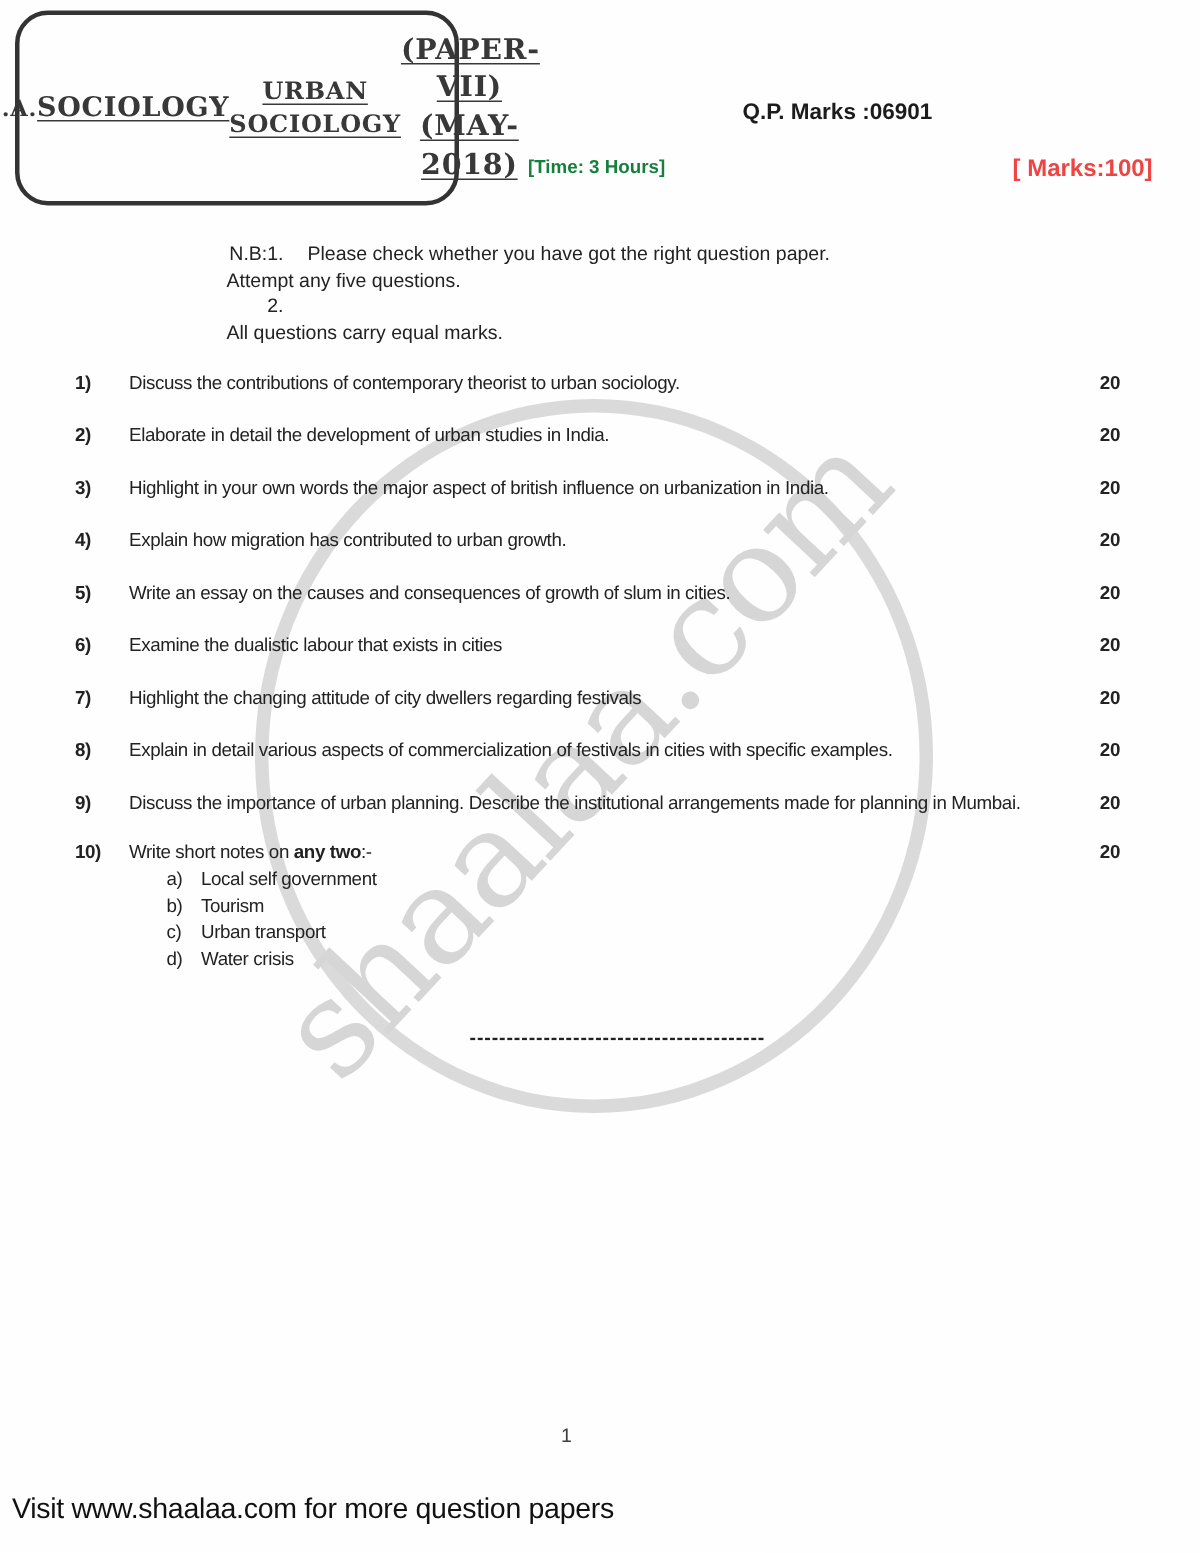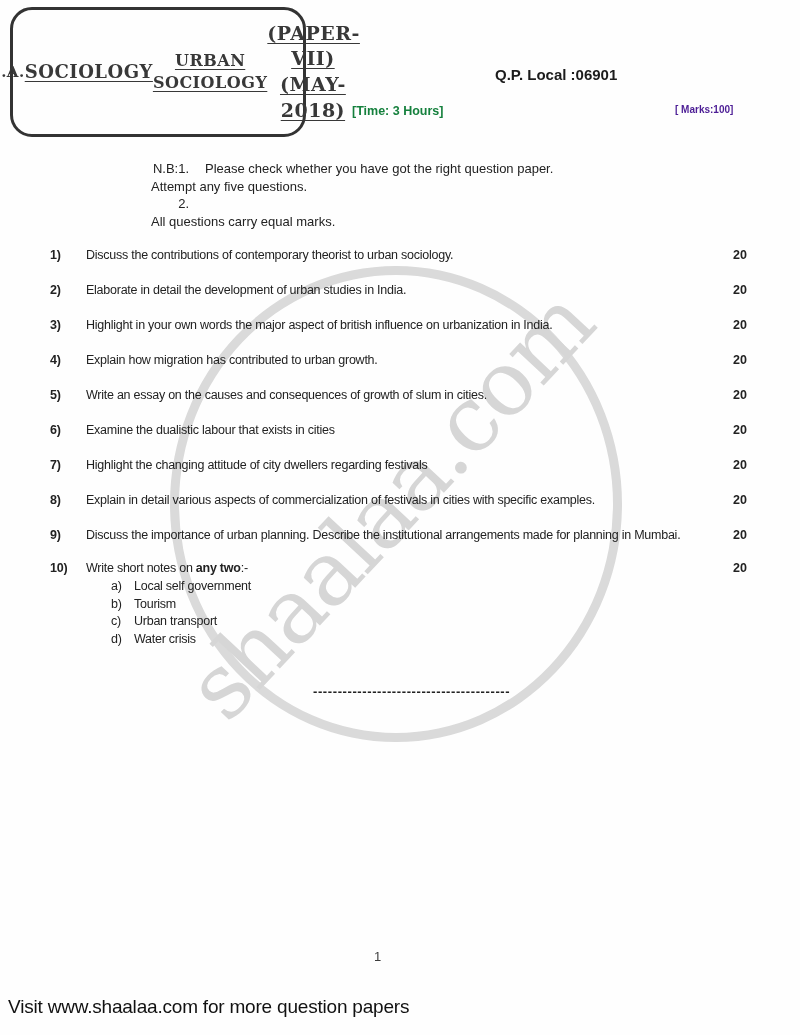--- a/index.html
+++ b/index.html
@@ -28,21 +28,21 @@
   }
   .hb-line{line-height:1.35;letter-spacing:.5px;}
   .hb-line.u{text-decoration:underline;text-underline-offset:3px;}
   .hb-l0{font-size:15px;}
   .hb-l1{font-size:18px;}
   .hb-l2{font-size:16px;}
   .hb-l3{font-size:19px;}
   
   .qp-code{position:absolute;left:495px;top:66px;font-size:15px;font-weight:bold;color:#1c1c1c;}
   .time-label{position:absolute;left:352px;top:104px;font-size:12.5px;font-weight:bold;color:#15803d;}
-  .marks-label{position:absolute;left:675px;top:104px;font-size:10px;font-weight:bold;color:#4c1d95;}
+  .marks-label{position:absolute;left:675px;top:104px;font-size:16px;font-weight:bold;color:#ef4444;}
   .check-line{position:absolute;left:205px;top:142px;font-size:13px;color:#222;margin-top:19px;}
   
   .nb-block{position:absolute;left:145px;top:160px;font-size:13px;color:#222;}
   .nb-row{display:flex;line-height:17.5px;flex-direction:column;}
   .nb-label{width:44px;text-align:right;}
   .nb-text{margin-left:6px;}
   
   .questions{position:absolute;left:0;top:247px;width:800px;font-size:12.5px;letter-spacing:-0.25px;color:#222;}
   .q-row{display:flex;align-items:flex-start;margin-bottom:18px;}
   .q-num{width:36px;padding-left:50px;font-weight:bold;flex:none;line-height:17px;}
@@ -69,21 +69,21 @@
 
   <div class="content">
 
     <div class="header-box">
         <div class="hb-line hb-l0">T.Y.B.A.</div>
         <div class="hb-line hb-l1 u">SOCIOLOGY</div>
         <div class="hb-line hb-l2 u">URBAN SOCIOLOGY</div>
         <div class="hb-line hb-l3 u">(PAPER-VII) (MAY- 2018)</div>
       </div>
 
-    <div class="qp-code">Q.P. Local :06901</div>
+    <div class="qp-code">Q.P. Marks :06901</div>
     <div class="time-label">[Time: 3 Hours]</div>
     <div class="marks-label">[ Marks:100]</div>
 
     <div class="check-line">Please check whether you have got the right question paper.</div>
 
     <div class="nb-block">
         <div class="nb-row">
           <div class="nb-label">N.B:1.</div>
           <div class="nb-text">Attempt any five questions.</div>
         </div>

